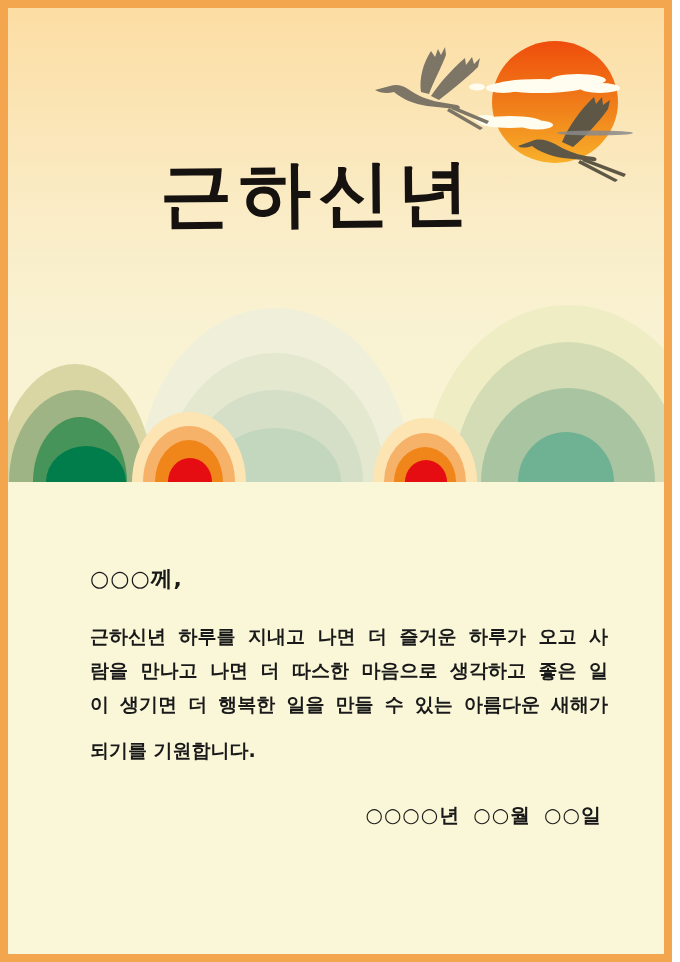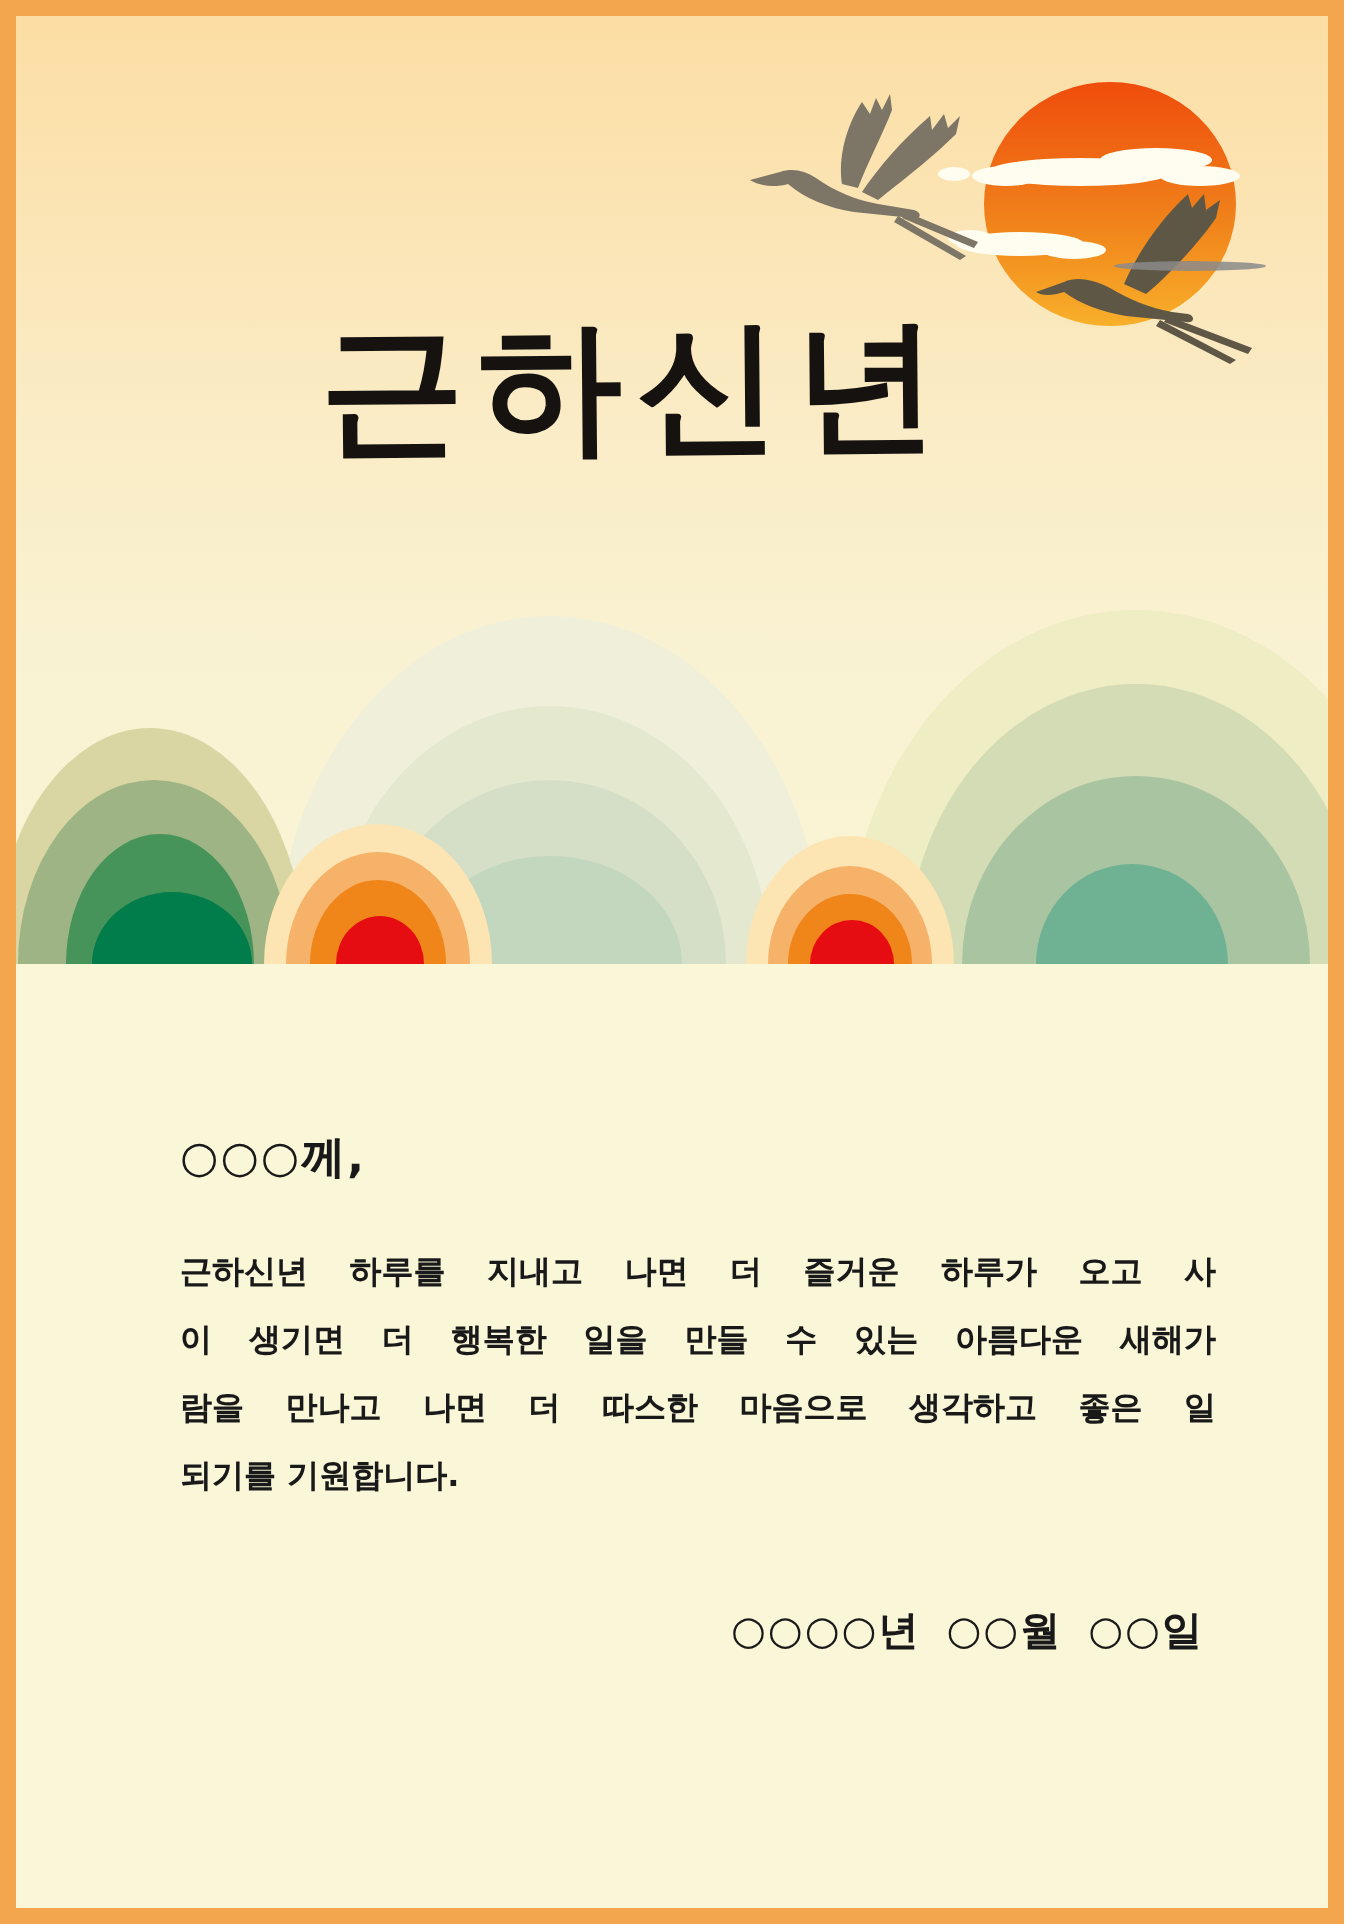--- a/index.html
+++ b/index.html
@@ -51,26 +51,26 @@
     position: absolute;
     left: 90px; top: 564px;
     font-size: 22px;
     font-weight: 700;
     letter-spacing: 1px;
   }
   .body-text {
     position: absolute;
     left: 90px; top: 619px;
     width: 518px;
-    font-size: 16px;
+    font-size: 19px;
     font-weight: 700;
     line-height: 34px;
   }
   .body-line { text-align: justify; text-align-last: justify; }
-  .body-line:last-child { text-align: left; text-align-last: left; }
+  .body-line:last-child { text-align: left; text-align-last: left; margin-top: 12px; }
   .closing {
     position: absolute;
     right: 70px; top: 799px;
     text-align: center;
     font-size: 20px;
     font-weight: 700;
     line-height: 33px;
     word-spacing: 5px;
     letter-spacing: 1px;
   }
@@ -159,22 +159,22 @@
     <rect x="8" y="482" width="664" height="472" fill="#FAF6D8"></rect>
   </svg>
 
   <div class="title">근하신년</div>
 
   <div class="letter">
     <div class="recipient">○○○께,</div>
 
     <div class="body-text">
       <div class="body-line">근하신년 하루를 지내고 나면 더 즐거운 하루가 오고 사</div>
+      <div class="body-line">람을 만나고 나면 더 따스한 마음으로 생각하고 좋은 일</div>
       <div class="body-line">이 생기면 더 행복한 일을 만들 수 있는 아름다운 새해가</div>
-      <div class="body-line">람을 만나고 나면 더 따스한 마음으로 생각하고 좋은 일</div>
       <div class="body-line">되기를 기원합니다.</div>
     </div>
 
     <div class="closing">
       <div>○○○○년 ○○월 ○○일</div>
     </div>
   </div>
 
   <div class="frame"></div>
 </div>

